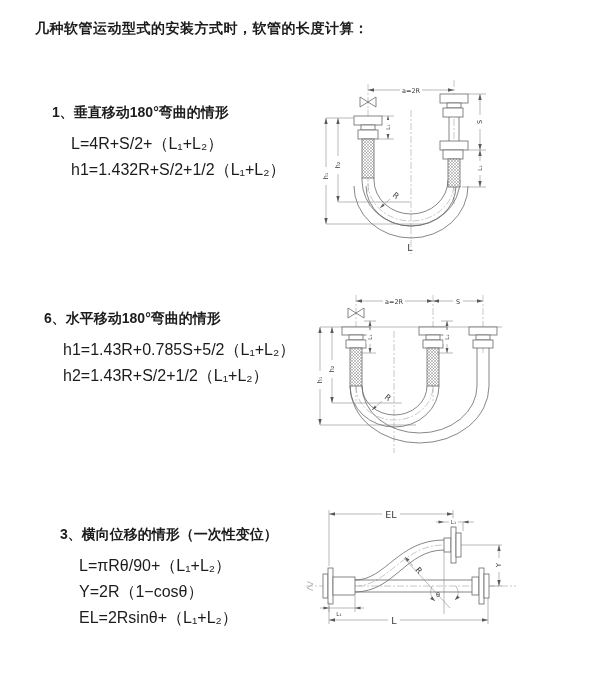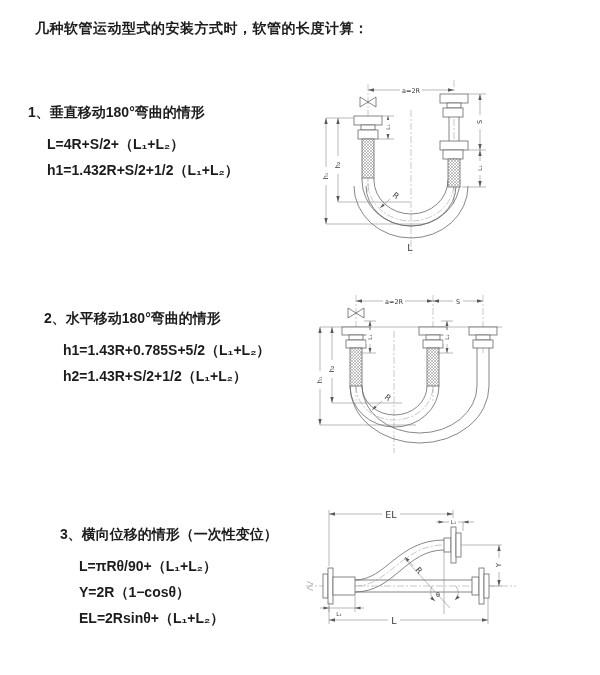--- a/index.html
+++ b/index.html
@@ -9,22 +9,22 @@
     overflow:hidden;
   }
   .page{position:absolute;inset:0;background:#fff;}
   .title{
     position:absolute;left:35px;top:20px;margin:0;
     font-size:14px;font-weight:700;letter-spacing:.5px;white-space:nowrap;
   }
   .sec{position:absolute;width:270px;}
   .sec h2{margin:0;font-size:14px;font-weight:700;white-space:nowrap;}
   .formulas{margin-top:9px;}
-  .f{margin:0;padding-left:19px;font-size:14px;line-height:26px;white-space:nowrap;font-weight:bold;}
-  #sec1{left:28px;top:104px;}
+  .f{margin:0;padding-left:19px;font-size:16px;line-height:26px;white-space:nowrap;}
+  #sec1{left:52px;top:104px;}
   #sec2{left:44px;top:310px;}
   #sec3{left:44px;top:526px;margin-left:16px;}
   svg.diag{position:absolute;overflow:visible;}
   #d1{left:306px;top:68px;width:292px;height:195px;}
   #d2{left:306px;top:283px;width:292px;height:180px;}
   #d3{left:298px;top:498px;width:302px;height:150px;}
   
   .ln{stroke:#686868;stroke-width:.8;fill:none;}
   .thin{stroke:#8c8c8c;stroke-width:.6;fill:none;}
   .cl{stroke:#9a9a9a;stroke-width:.55;fill:none;stroke-dasharray:7 2 2 2;}
@@ -48,21 +48,21 @@
 
   <section class="sec" id="sec1">
     <h2>1、垂直移动180°弯曲的情形</h2>
     <div class="formulas">
       <p class="f">L=4R+S/2+（L₁+L₂）</p>
       <p class="f">h1=1.432R+S/2+1/2（L₁+L₂）</p>
     </div>
   </section>
 
   <section class="sec" id="sec2">
-    <h2>2、水平移动180°弯曲的情形</h2>
+    <h2>6、水平移动180°弯曲的情形</h2>
     <div class="formulas">
       <p class="f">h1=1.43R+0.785S+5/2（L₁+L₂）</p>
       <p class="f">h2=1.43R+S/2+1/2（L₁+L₂）</p>
     </div>
   </section>
 
   <section class="sec" id="sec3">
     <h2>3、横向位移的情形（一次性变位）</h2>
     <div class="formulas">
       <p class="f">L=πRθ/90+（L₁+L₂）</p>

